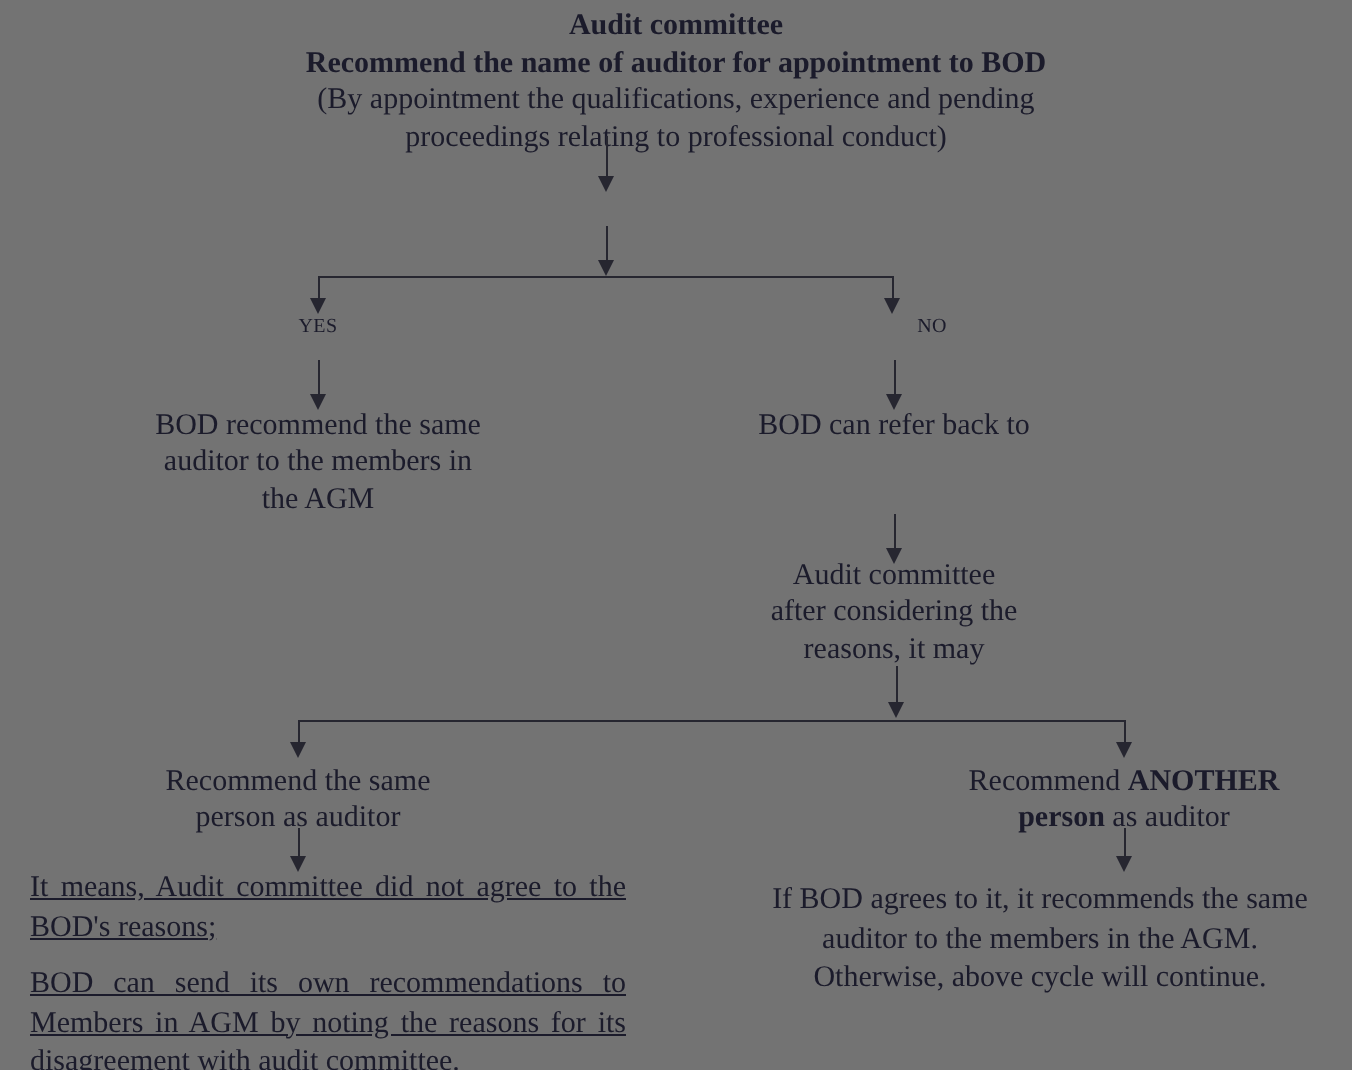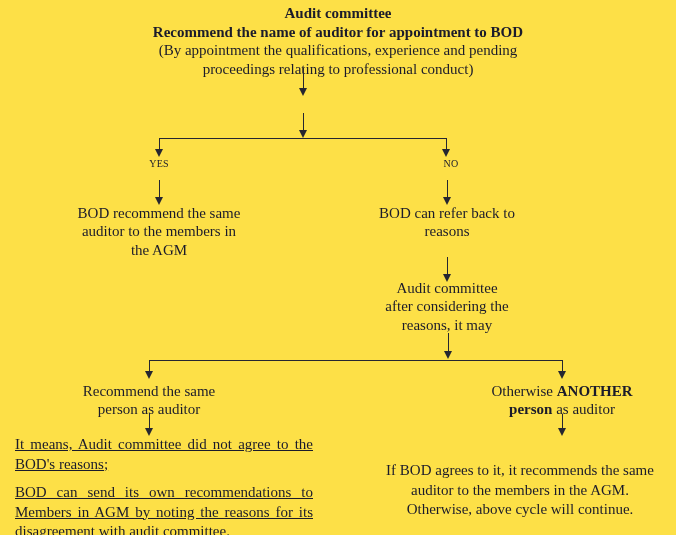--- a/index.html
+++ b/index.html
@@ -5,21 +5,21 @@
 <style>
   html, body {
     margin: 0;
     padding: 0;
     background: #ffffff;
   }
   #page {
     position: relative;
     width: 676px;
     height: 535px;
-    background: #fde047;
+    background: #737373;
     font-family: "Liberation Serif", "DejaVu Serif", serif;
     color: #1b1b2b;
     overflow: hidden;
   }
 
   
   .tblock {
     position: absolute;
     text-align: center;
     line-height: 1.22;
@@ -92,39 +92,38 @@
 
   <div class="hline" style="left:159px; top:138px; width:288px;"></div>
   <div class="vline" style="left:159px; top:138px; height:13px;"></div>
   <div class="vline" style="left:446px; top:138px; height:13px;"></div>
   <div class="arrowhead" style="left:155px; top:149px;"></div>
   <div class="arrowhead" style="left:442px; top:149px;"></div>
 
   <div class="tblock small-label" style="left:109px; top:158px; width:100px;">
     <span class="ln">YES</span>
   </div>
-  <div class="tblock small-label" style="left:401px; top:158px; width:100px;">
+  <div class="tblock small-label" style="left:416px; top:158px; width:100px;">
     <span class="ln">NO</span>
   </div>
 
   <div class="vline" style="left:159px; top:180px; height:19px;"></div>
   <div class="arrowhead" style="left:155px; top:197px;"></div>
 
   <div class="tblock" style="left:39px; top:204px; width:240px;">
     <span class="ln">BOD recommend the same</span>
     <span class="ln">auditor to the members in</span>
     <span class="ln">the AGM</span>
   </div>
 
   <div class="vline" style="left:447px; top:180px; height:19px;"></div>
   <div class="arrowhead" style="left:443px; top:197px;"></div>
 
   <div class="tblock" style="left:327px; top:204px; width:240px;">
     <span class="ln">BOD can refer back to</span>
-    <span class="ln">reasons</span>
   </div>
 
   <div class="vline" style="left:447px; top:257px; height:19px;"></div>
   <div class="arrowhead" style="left:443px; top:274px;"></div>
 
   <div class="tblock" style="left:327px; top:279px; width:240px;">
     <span class="ln">Audit committee</span>
     <span class="ln">after considering the</span>
     <span class="ln">reasons, it may</span>
   </div>
@@ -145,27 +144,27 @@
 
   <div class="vline" style="left:149px; top:414px; height:16px;"></div>
   <div class="arrowhead" style="left:145px; top:428px;"></div>
 
   <div class="para just" style="left:15px; top:435px; width:298px;">
     <p>It means, Audit committee did not agree to the BOD's reasons;</p>
     <p>BOD can send its own recommendations to Members in AGM by noting the reasons for its disagreement with audit committee.</p>
   </div>
 
   <div class="tblock" style="left:442px; top:382px; width:240px;">
-    <span class="ln"><span>Otherwise </span><span class="bold">ANOTHER</span></span>
+    <span class="ln"><span>Recommend </span><span class="bold">ANOTHER</span></span>
     <span class="ln"><span class="bold">person</span><span> as auditor</span></span>
   </div>
 
   <div class="vline" style="left:562px; top:414px; height:16px;"></div>
   <div class="arrowhead" style="left:558px; top:428px;"></div>
 
-  <div class="para ctr" style="left:380px; top:441px; width:280px;margin-top:20px;">
+  <div class="para ctr" style="left:380px; top:441px; width:280px;">
     <span class="ln">If BOD agrees to it, it recommends</span>
     <span class="ln">the same auditor to the members in</span>
     <span class="ln">the AGM. Otherwise, above cycle will</span>
     <span class="ln">continue.</span>
   </div>
 
 </div>
 
 </body></html>

